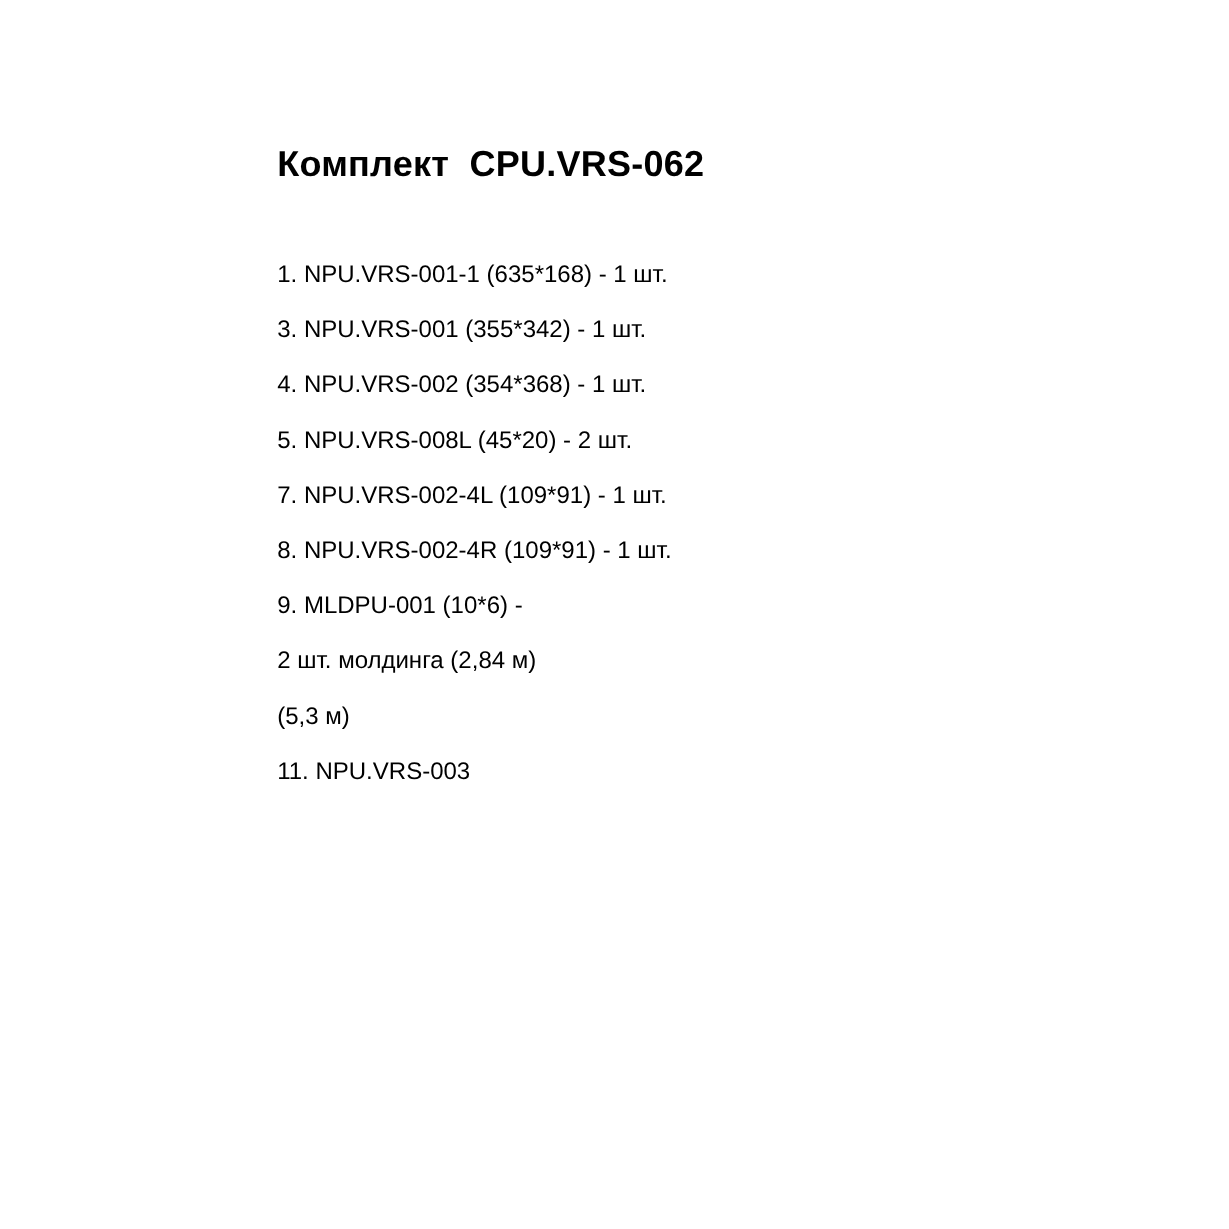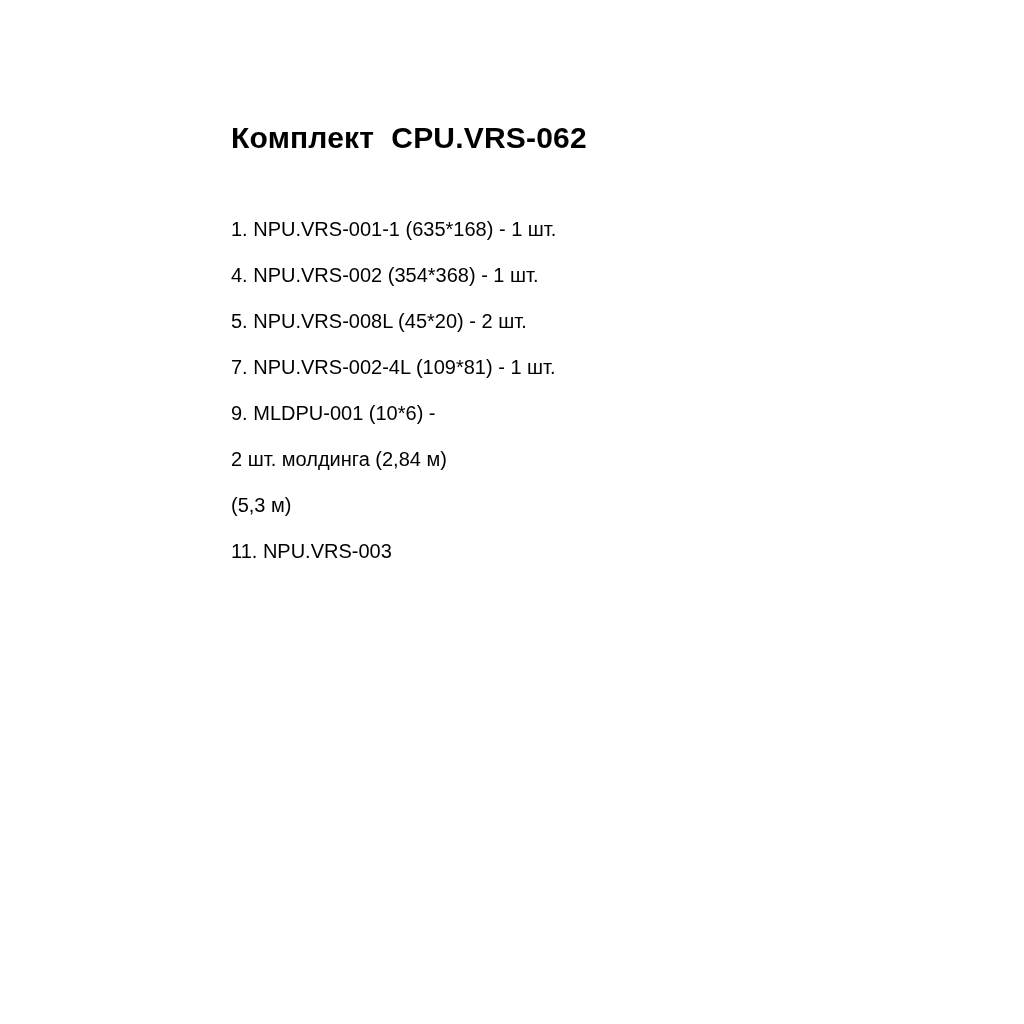--- a/index.html
+++ b/index.html
@@ -52,22 +52,24 @@
 </style>
 </head>
 <body>
 
 <div class="page">
   <div class="content">
     <div class="doc-title">Комплект  CPU.VRS-062</div>
     <div class="spacer"></div>
     <ul class="item-list">
       <li class="item-line">1. NPU.VRS-001-1 (635*168) - 1 шт.</li>
+      <li class="item-line">3. NPU.VRS-001 (355*342) - 1 шт.</li>
       <li class="item-line">4. NPU.VRS-002 (354*368) - 1 шт.</li>
       <li class="item-line">5. NPU.VRS-008L (45*20) - 2 шт.</li>
-      <li class="item-line">7. NPU.VRS-002-4L (109*81) - 1 шт.</li>
+      <li class="item-line">7. NPU.VRS-002-4L (109*91) - 1 шт.</li>
+      <li class="item-line">8. NPU.VRS-002-4R (109*91) - 1 шт.</li>
       <li class="item-line">9. MLDPU-001 (10*6) -</li>
       <li class="item-line">2 шт. молдинга (2,84 м)</li>
       <li class="item-line">(5,3 м)</li>
       <li class="item-line">11. NPU.VRS-003</li>
     </ul>
   </div>
 </div>
 
 </body></html>

